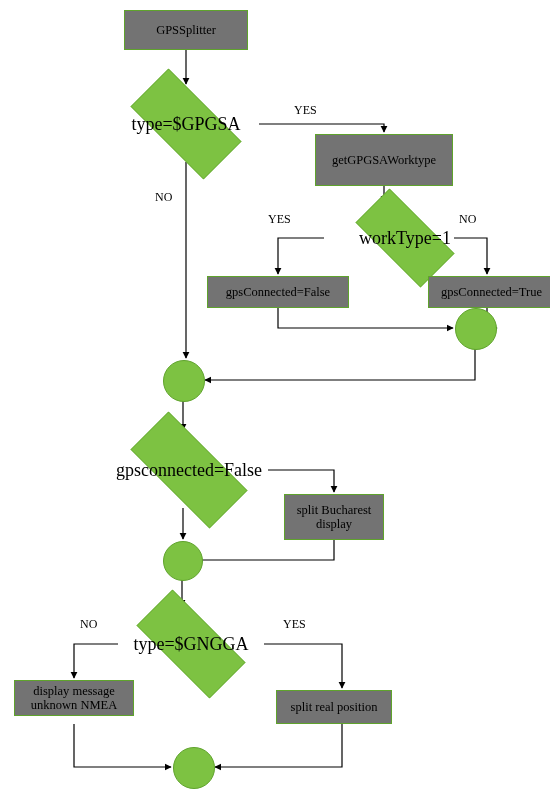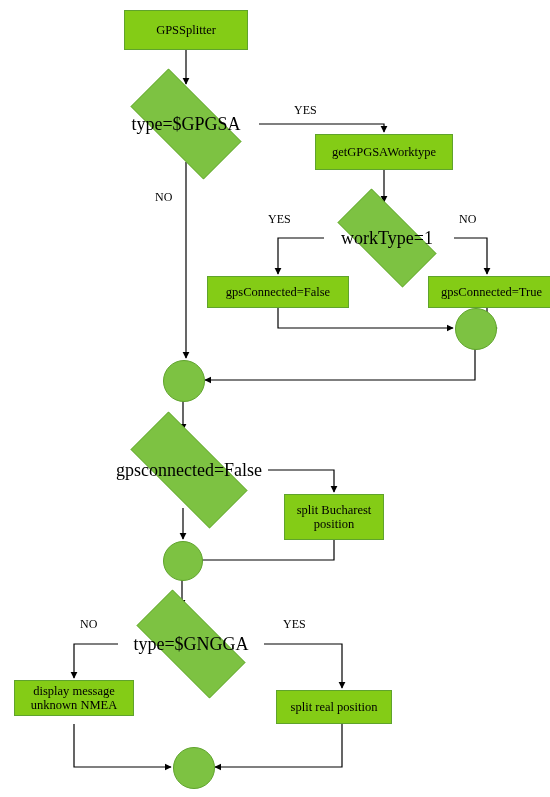--- a/index.html
+++ b/index.html
@@ -17,21 +17,21 @@
     display:flex;
     align-items:center;
     justify-content:center;
     text-align:center;
     color:#000;
     font-size:12.5px;
     line-height:1.15;
     z-index:2;
   }
   .rect{
-    background:#84cc16;
+    background:#737373;
     border:1px solid #5fa32c;
   }
   .diamond-wrap{
     position:absolute;
     z-index:2;
     display:flex;
     align-items:center;
     justify-content:center;
   }
   .diamond-shape{
@@ -116,35 +116,35 @@
     <path d="M 334 540 L 334 560 L 202 560"></path>
   </g>
 </svg>
 
 <div id="nodes-layer">
     <div class="node rect" style="left: 124px; top: 10px; width: 124px; height: 40px; white-space: pre-line;">GPSSplitter</div>
     <div class="diamond-wrap" style="left: 113px; top: 86px; width: 146px; height: 76px;">
       <div class="diamond-shape"></div>
       <div class="diamond-label">type=$GPGSA</div>
     </div>
-    <div class="node rect" style="left: 315px; top: 134px; width: 138px; height: 36px; white-space: pre-line;">getGPGSAWorktype</div>
-    <div class="diamond-wrap" style="left: 322px; top: 204px; width: 130px; height: 68px; justify-content: center;">
+    <div class="node rect" style="left: 315px; top: 134px; width: 138px; height: 52px; white-space: pre-line;">getGPGSAWorktype</div>
+    <div class="diamond-wrap" style="left: 340px; top: 204px; width: 130px; height: 68px; justify-content: center;">
       <div class="diamond-shape"></div>
       <div class="diamond-label">workType=1</div>
     </div>
     <div class="node rect" style="left: 207px; top: 276px; width: 142px; height: 32px; white-space: pre-line;">gpsConnected=False</div>
     <div class="node rect" style="left: 428px; top: 276px; width: 127px; height: 32px; white-space: pre-line;">gpsConnected=True</div>
     <div class="circle" style="left: 455px; top: 308px; width: 40px; height: 40px;"></div>
     <div class="circle" style="left: 163px; top: 360px; width: 40px; height: 40px;"></div>
     <div class="diamond-wrap" style="left: 110px; top: 432px; width: 158px; height: 76px;">
       <div class="diamond-shape"></div>
       <div class="diamond-label">gpsconnected=False</div>
     </div>
     <div class="node rect" style="left: 284px; top: 494px; width: 100px; height: 46px; white-space: pre-line;">split  Bucharest
-position</div>
+display</div>
     <div class="circle" style="left: 163px; top: 541px; width: 38px; height: 38px;"></div>
     <div class="diamond-wrap" style="left: 118px; top: 608px; width: 146px; height: 72px;">
       <div class="diamond-shape"></div>
       <div class="diamond-label">type=$GNGGA</div>
     </div>
     <div class="node rect" style="left: 14px; top: 680px; width: 120px; height: 36px; white-space: pre-line;">display message
 unknown  NMEA</div>
     <div class="node rect" style="left: 276px; top: 690px; width: 116px; height: 34px; white-space: pre-line;">split real position</div>
     <div class="circle" style="left: 173px; top: 747px; width: 40px; height: 40px;"></div>
   </div>

